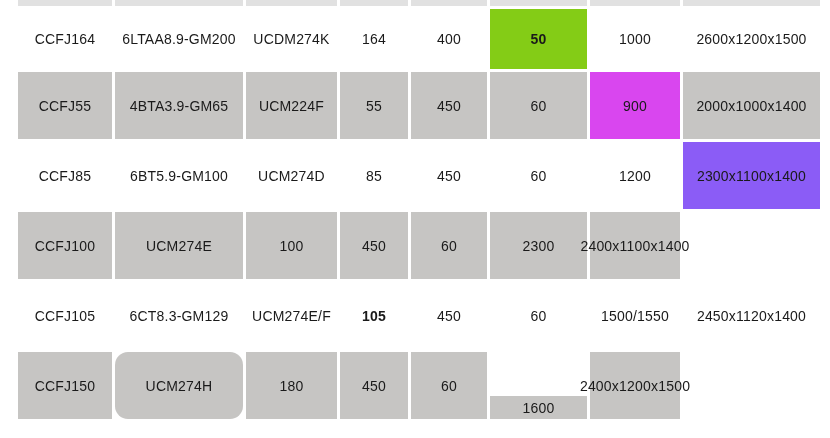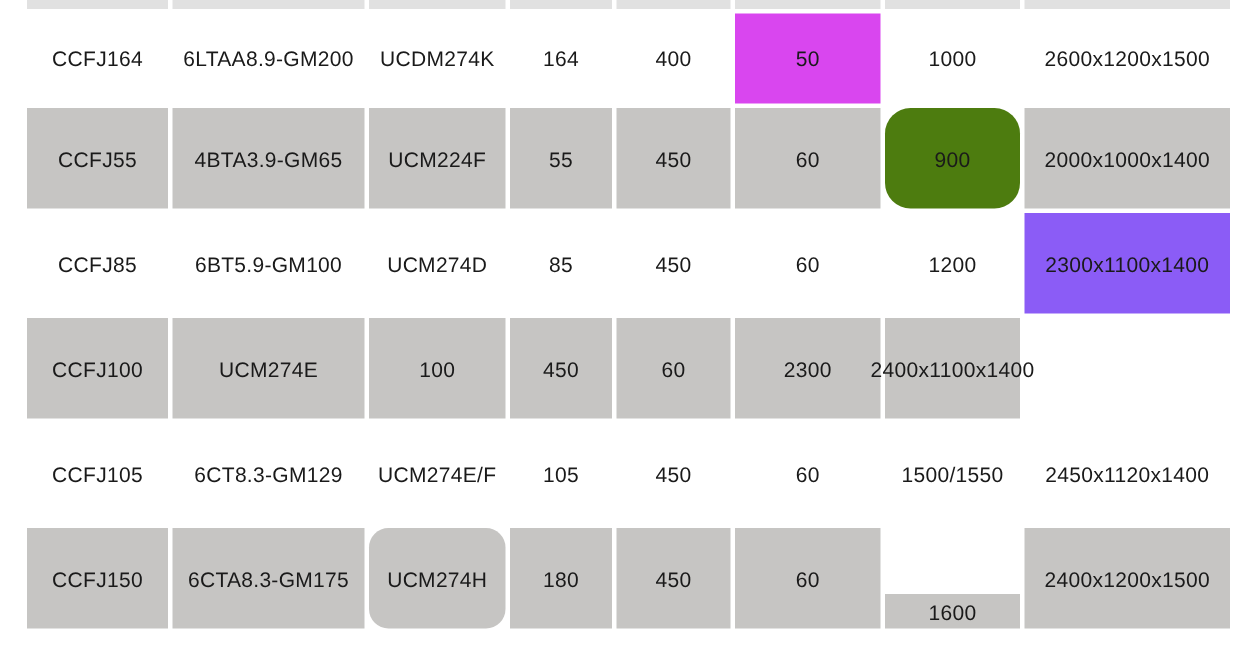--- a/index.html
+++ b/index.html
@@ -60,32 +60,32 @@
         <div class="cell" style="background: rgb(225, 225, 225);"></div>
         <div class="cell" style="background: rgb(225, 225, 225);"></div>
         <div class="cell" style="background: rgb(225, 225, 225);"></div>
       </div>
       <div class="row">
         <div class="cell" style="background: rgb(255, 255, 255);">CCFJ164</div>
         <div class="cell" style="background: rgb(255, 255, 255);">6LTAA8.9-GM200</div>
         <div class="cell" style="background: rgb(255, 255, 255);">UCDM274K</div>
         <div class="cell" style="background: rgb(255, 255, 255);">164</div>
         <div class="cell" style="background: rgb(255, 255, 255);">400</div>
-        <div class="cell" style="background: #d946ef;">50</div>
+        <div class="cell" style="background: #84cc16; font-weight: bold;">50</div>
         <div class="cell" style="background: rgb(255, 255, 255);">1000</div>
         <div class="cell" style="background: rgb(255, 255, 255);">2600x1200x1500</div>
       </div>
       <div class="row">
         <div class="cell" style="background: rgb(198, 197, 195);">CCFJ55</div>
         <div class="cell" style="background: rgb(198, 197, 195);">4BTA3.9-GM65</div>
         <div class="cell" style="background: rgb(198, 197, 195);">UCM224F</div>
         <div class="cell" style="background: rgb(198, 197, 195);">55</div>
         <div class="cell" style="background: rgb(198, 197, 195);">450</div>
         <div class="cell" style="background: rgb(198, 197, 195);">60</div>
-        <div class="cell" style="background: #4d7c0f; border-radius: 17px;">900</div>
+        <div class="cell" style="background: #d946ef;">900</div>
         <div class="cell" style="background: rgb(198, 197, 195);">2000x1000x1400</div>
       </div>
       <div class="row">
         <div class="cell" style="background: rgb(255, 255, 255);">CCFJ85</div>
         <div class="cell" style="background: rgb(255, 255, 255);">6BT5.9-GM100</div>
         <div class="cell" style="background: rgb(255, 255, 255);">UCM274D</div>
         <div class="cell" style="background: rgb(255, 255, 255);">85</div>
         <div class="cell" style="background: rgb(255, 255, 255);">450</div>
         <div class="cell" style="background: rgb(255, 255, 255);">60</div>
         <div class="cell" style="background: rgb(255, 255, 255);">1200</div>
@@ -97,29 +97,28 @@
         <div class="cell" style="background: rgb(198, 197, 195);">100</div>
         <div class="cell" style="background: rgb(198, 197, 195);">450</div>
         <div class="cell" style="background: rgb(198, 197, 195);">60</div>
         <div class="cell" style="background: rgb(198, 197, 195);">2300</div>
         <div class="cell" style="background: rgb(198, 197, 195);">2400x1100x1400</div>
       </div>
       <div class="row">
         <div class="cell" style="background: rgb(255, 255, 255);">CCFJ105</div>
         <div class="cell" style="background: rgb(255, 255, 255);">6CT8.3-GM129</div>
         <div class="cell" style="background: rgb(255, 255, 255);">UCM274E/F</div>
-        <div class="cell" style="background: rgb(255, 255, 255);">105</div>
+        <div class="cell" style="background: rgb(255, 255, 255); font-weight: bold;">105</div>
         <div class="cell" style="background: rgb(255, 255, 255);">450</div>
         <div class="cell" style="background: rgb(255, 255, 255);">60</div>
         <div class="cell" style="background: rgb(255, 255, 255);">1500/1550</div>
         <div class="cell" style="background: rgb(255, 255, 255);">2450x1120x1400</div>
       </div>
       <div class="row">
         <div class="cell" style="background: rgb(198, 197, 195);">CCFJ150</div>
-        <div class="cell" style="background: rgb(198, 197, 195);">6CTA8.3-GM175</div>
         <div class="cell" style="background: rgb(198, 197, 195); border-radius: 13px;">UCM274H</div>
         <div class="cell" style="background: rgb(198, 197, 195);">180</div>
         <div class="cell" style="background: rgb(198, 197, 195);">450</div>
         <div class="cell" style="background: rgb(198, 197, 195);">60</div>
         <div class="cell" style="background: rgb(198, 197, 195); margin-top: 44px;">1600</div>
         <div class="cell" style="background: rgb(198, 197, 195);">2400x1200x1500</div>
       </div>
     </div>
 </div>
 

